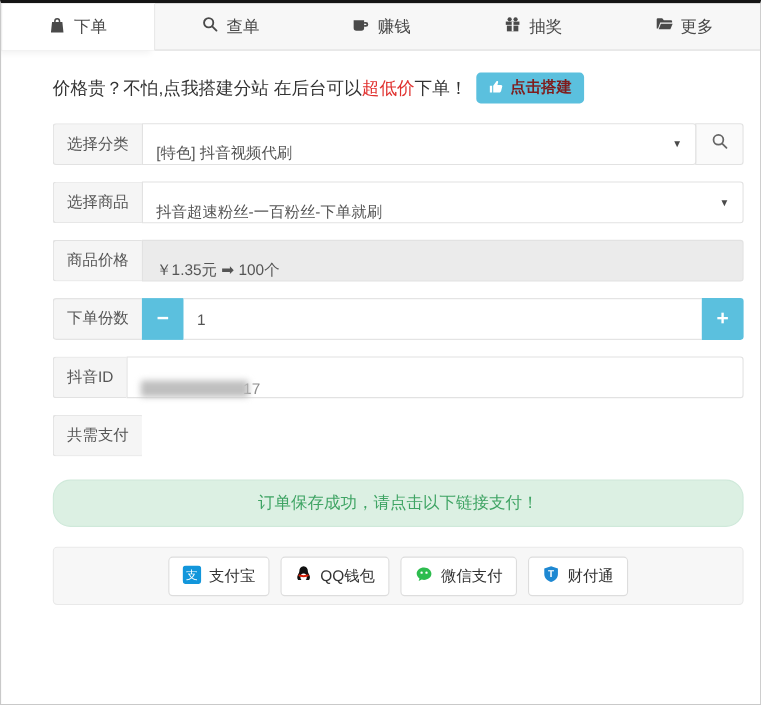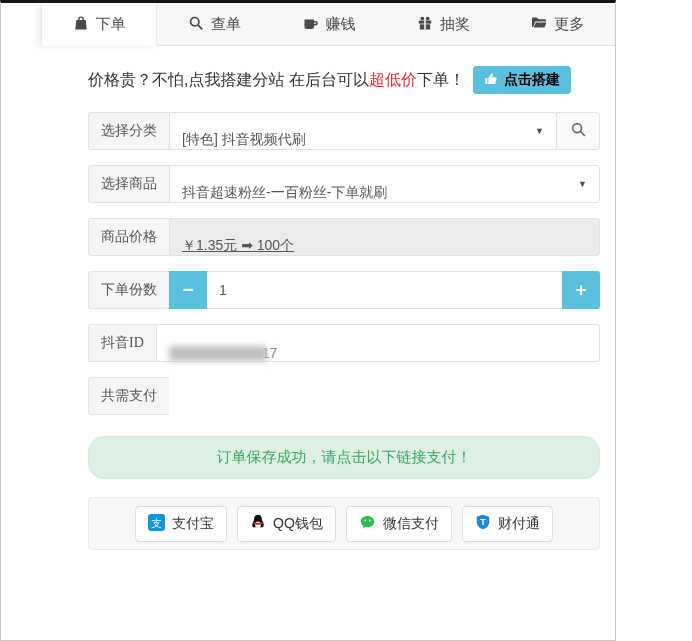--- a/index.html
+++ b/index.html
@@ -1,34 +1,34 @@
 <!DOCTYPE html>
 <html><head>
 <meta charset="utf-8">
 <style>
   html,body{margin:0;padding:0;background:#fff;}
   body{font-family:"Liberation Sans","DejaVu Sans",sans-serif;}
-  .window{width:616px;height:641px;box-sizing:border-box;background:#fff;
+  .window{width:692px;height:641px;box-sizing:border-box;background:#fff;
     border-top:3px solid #151515;border-left:1px solid #c9c9c9;border-right:1px solid #c9c9c9;border-bottom:1px solid #c9c9c9;
-    overflow:hidden;padding-left:40px;}
+    overflow:hidden;}
   
   .tabbar{display:flex;background:#f7f7f7;border-bottom:1px solid #ddd;height:42px;position:relative;}
   .tab{flex:1;display:flex;align-items:center;justify-content:center;gap:7px;font-size:15px;color:#4a4a4a;cursor:pointer;}
   .tab.active{background:#fff;margin-bottom:-1px;height:43px;border-left:1px solid #e9e9e9;border-right:1px solid #e9e9e9;box-shadow:-4px 2px 6px rgba(0,0,0,.06);z-index:2;}
   .tab svg{flex:0 0 auto;}
   
   .content{padding:0 15px;margin-left:32px;}
   .notice{padding:20px 0 18px;font-size:16px;color:#333;display:flex;align-items:center;gap:8px;white-space:nowrap;}
   .notice .hl{color:#e0312f;}
-  .btn-build{background:#5bc0de;color:#000000;font-size:14px;font-weight:bold;padding:5px 11px;border-radius:4px;display:inline-flex;align-items:center;gap:6px;cursor:pointer;border:none;}
+  .btn-build{background:#5bc0de;color:#7f1d1d;font-size:14px;font-weight:bold;padding:5px 11px;border-radius:4px;display:inline-flex;align-items:center;gap:6px;cursor:pointer;border:none;}
   
   .row{display:flex;margin-bottom:15px;height:38px;align-items:stretch;}
-  .addon{background:#f5f5f5;border:1px solid #e2e2e2;border-right:none;display:flex;align-items:center;padding:0 12px;font-size:14px;color:#555;white-space:nowrap;border-radius:3px 0 0 3px;font-family:Liberation Serif, serif;}
+  .addon{background:#f5f5f5;border:1px solid #e2e2e2;border-right:none;display:flex;align-items:center;padding:0 12px;font-size:14px;color:#555;white-space:nowrap;border-radius:3px 0 0 3px;}
   .field{flex:1;border:1px solid #e2e2e2;display:flex;align-items:flex-end;padding:0 12px;font-size:14px;color:#555;background:#fff;position:relative;border-radius:0 3px 3px 0;min-width:0;}
-  .field.readonly{background:#ebebeb;text-decoration:underline;}
+  .field.readonly{background:#ebebeb;}
   .caret{position:absolute;right:12px;top:50%;transform:translateY(-50%);font-size:9px;color:#4a4a4a;pointer-events:none;}
   .search-btn{width:42px;margin-left:-1px;border:1px solid #e2e2e2;background:#fafafa;display:flex;align-items:center;justify-content:center;cursor:pointer;border-radius:0 3px 3px 0;}
   .step-btn{width:38px;background:#5bc0de;color:#fff;display:flex;align-items:center;justify-content:center;font-size:19px;font-weight:bold;cursor:pointer;user-select:none;}
   .step-btn.minus{border-radius:0;}
   .step-btn.plus{border-radius:0 3px 3px 0;}
   .qty-input{flex:1;border:1px solid #e2e2e2;border-left:none;border-right:none;padding:0 12px;font-size:14px;color:#555;outline:none;min-width:0;font-family:inherit;}
   .blur-pill{height:15px;background:#bfbfbf;border-radius:2px;filter:blur(3px);}
   .suffix{color:#8d8d8d;margin-left:-5px;}
   
   .alert{margin:21px 0 18px;background:#dcf0e3;border:1px solid #cfe9da;color:#3fa464;border-radius:16px;height:41px;display:flex;align-items:center;justify-content:center;font-size:15px;}

